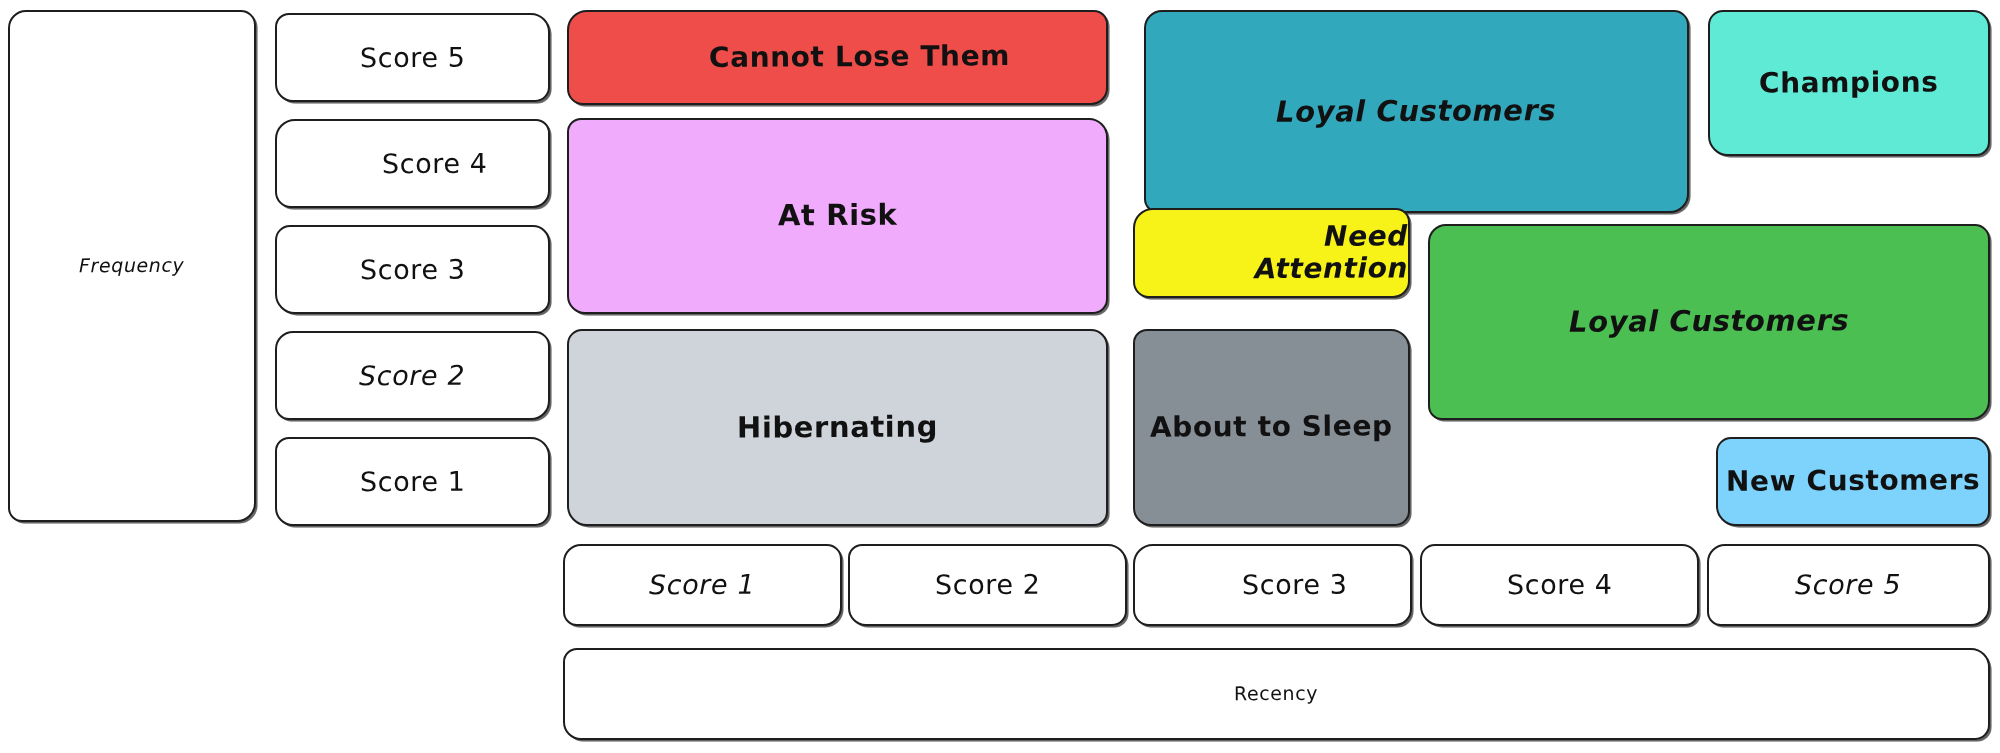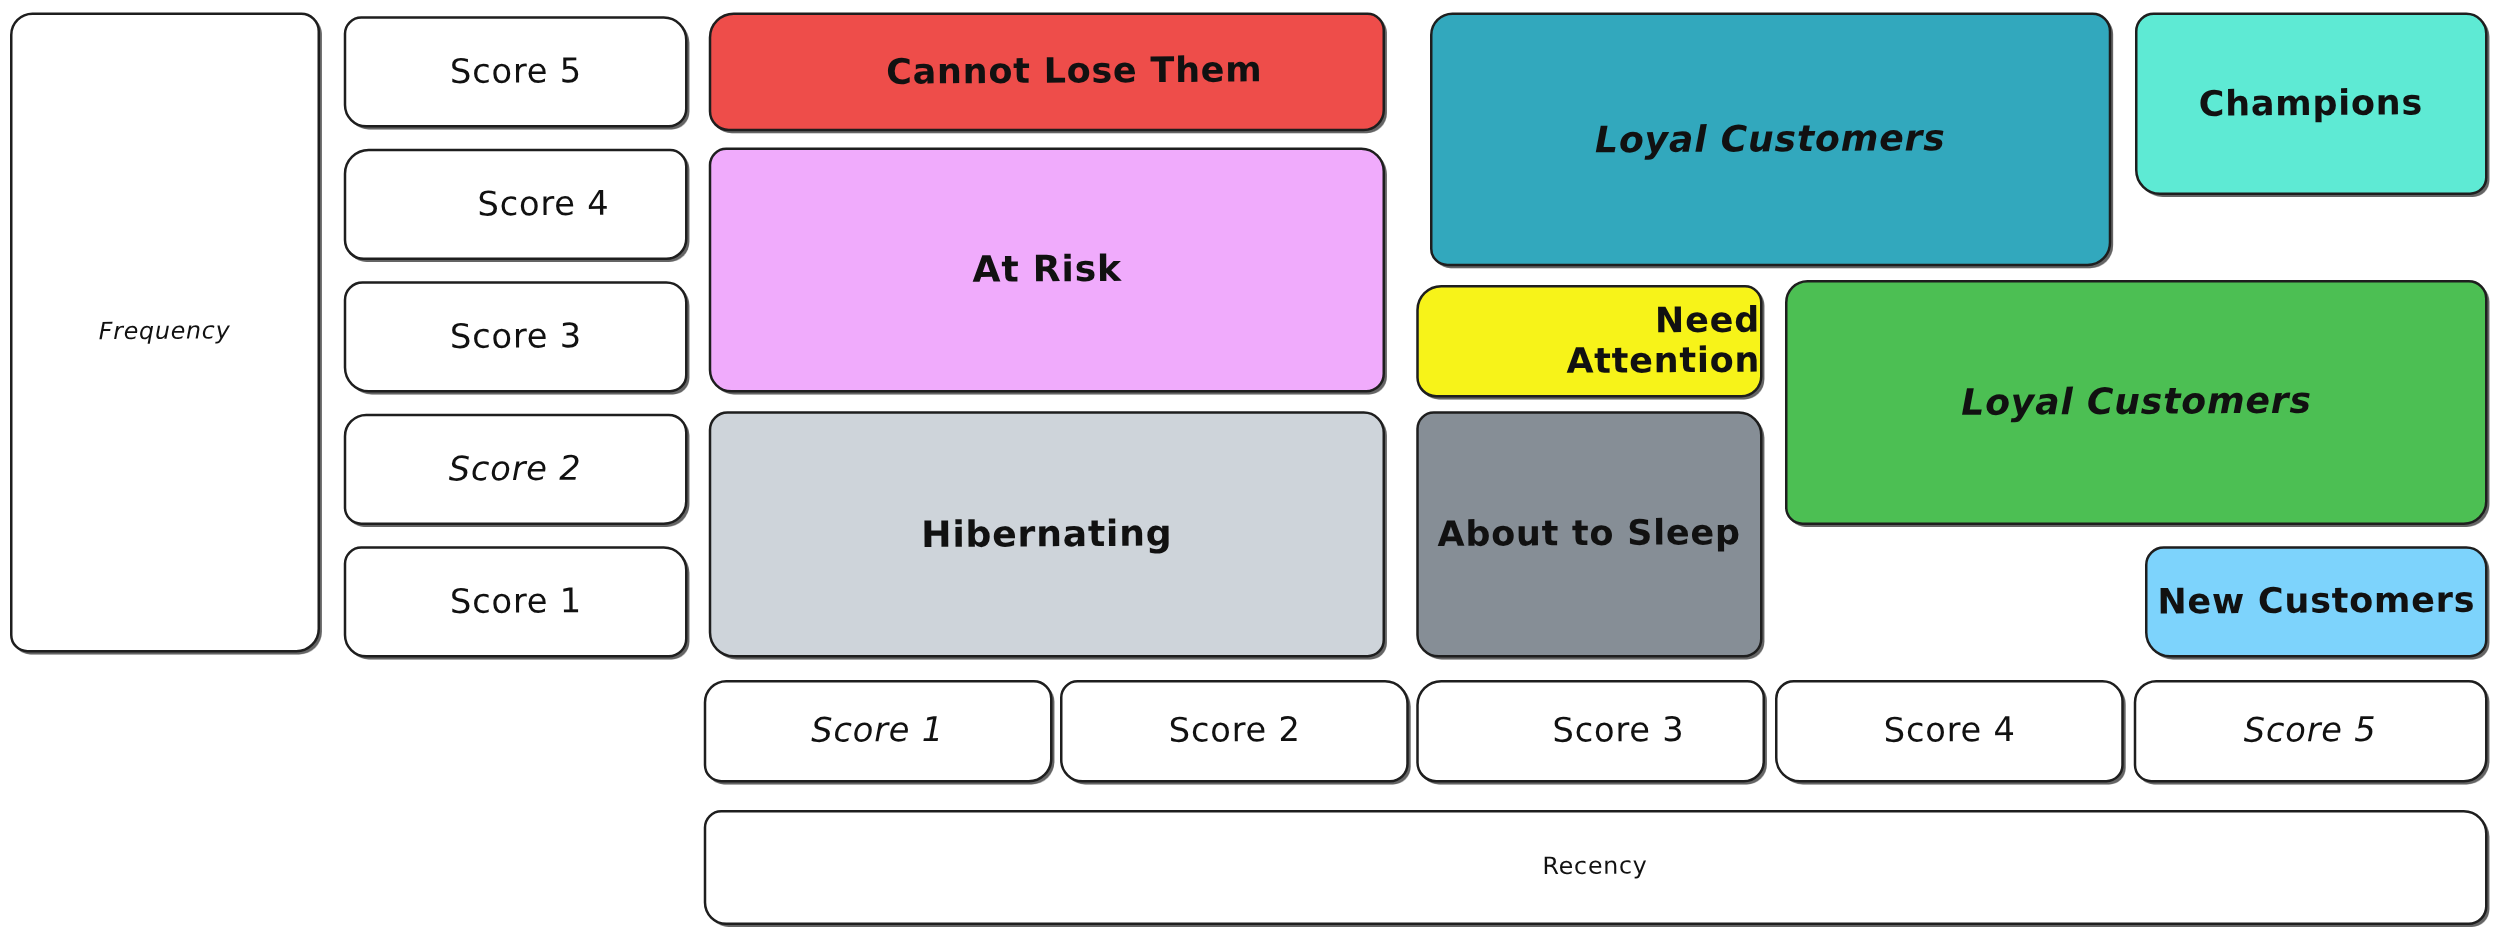--- a/index.html
+++ b/index.html
@@ -78,21 +78,21 @@
   </div>
 
   <div class="box seg r4" style="left:1708px;top:10px;width:282px;height:146px;background:#5eead4;">
     <span class="lbl">Champions</span>
   </div>
 
   <div class="box seg big r2" style="left:567px;top:118px;width:541px;height:196px;background:#f0abfc;">
     <span class="lbl">At Risk</span>
   </div>
 
-  <div class="box seg r3" style="left:1133px;top:228px;width:277px;height:90px;background:#f7f319;">
+  <div class="box seg r3" style="left:1133px;top:208px;width:277px;height:90px;background:#f7f319;font-style:italic;">
     <span class="lbl">Need Attention</span>
   </div>
 
   <div class="box seg big r1" style="left:1428px;top:224px;width:562px;height:196px;background:#4cbf53;">
     <span class="lbl">Loyal Customers</span>
   </div>
 
   <div class="box seg r2" style="left:1133px;top:329px;width:277px;height:197px;background:#868e96;">
     <span class="lbl">About to Sleep</span>
   </div>

